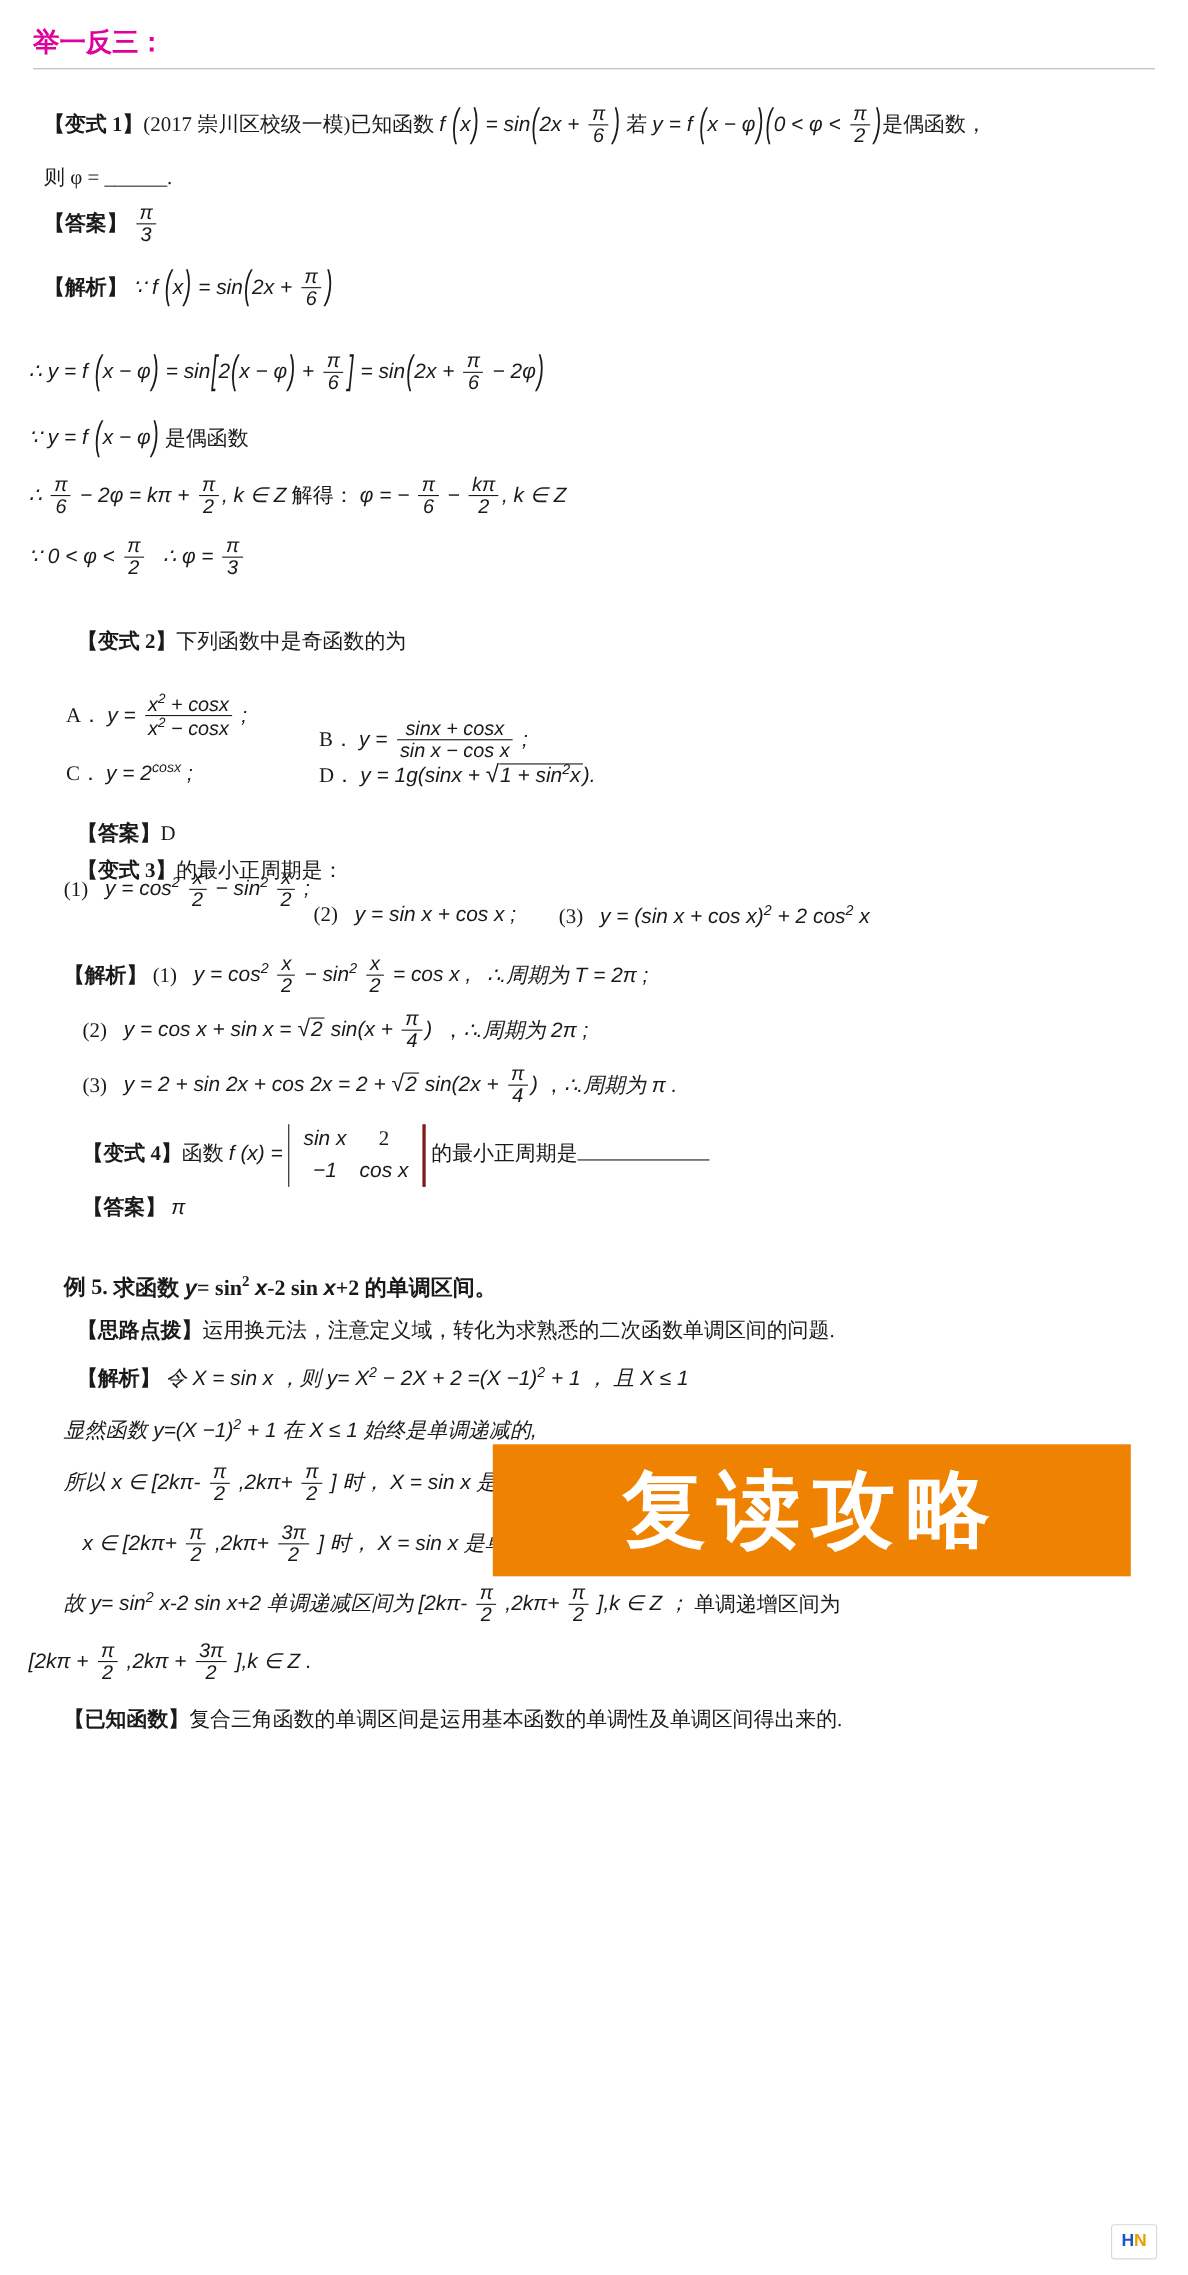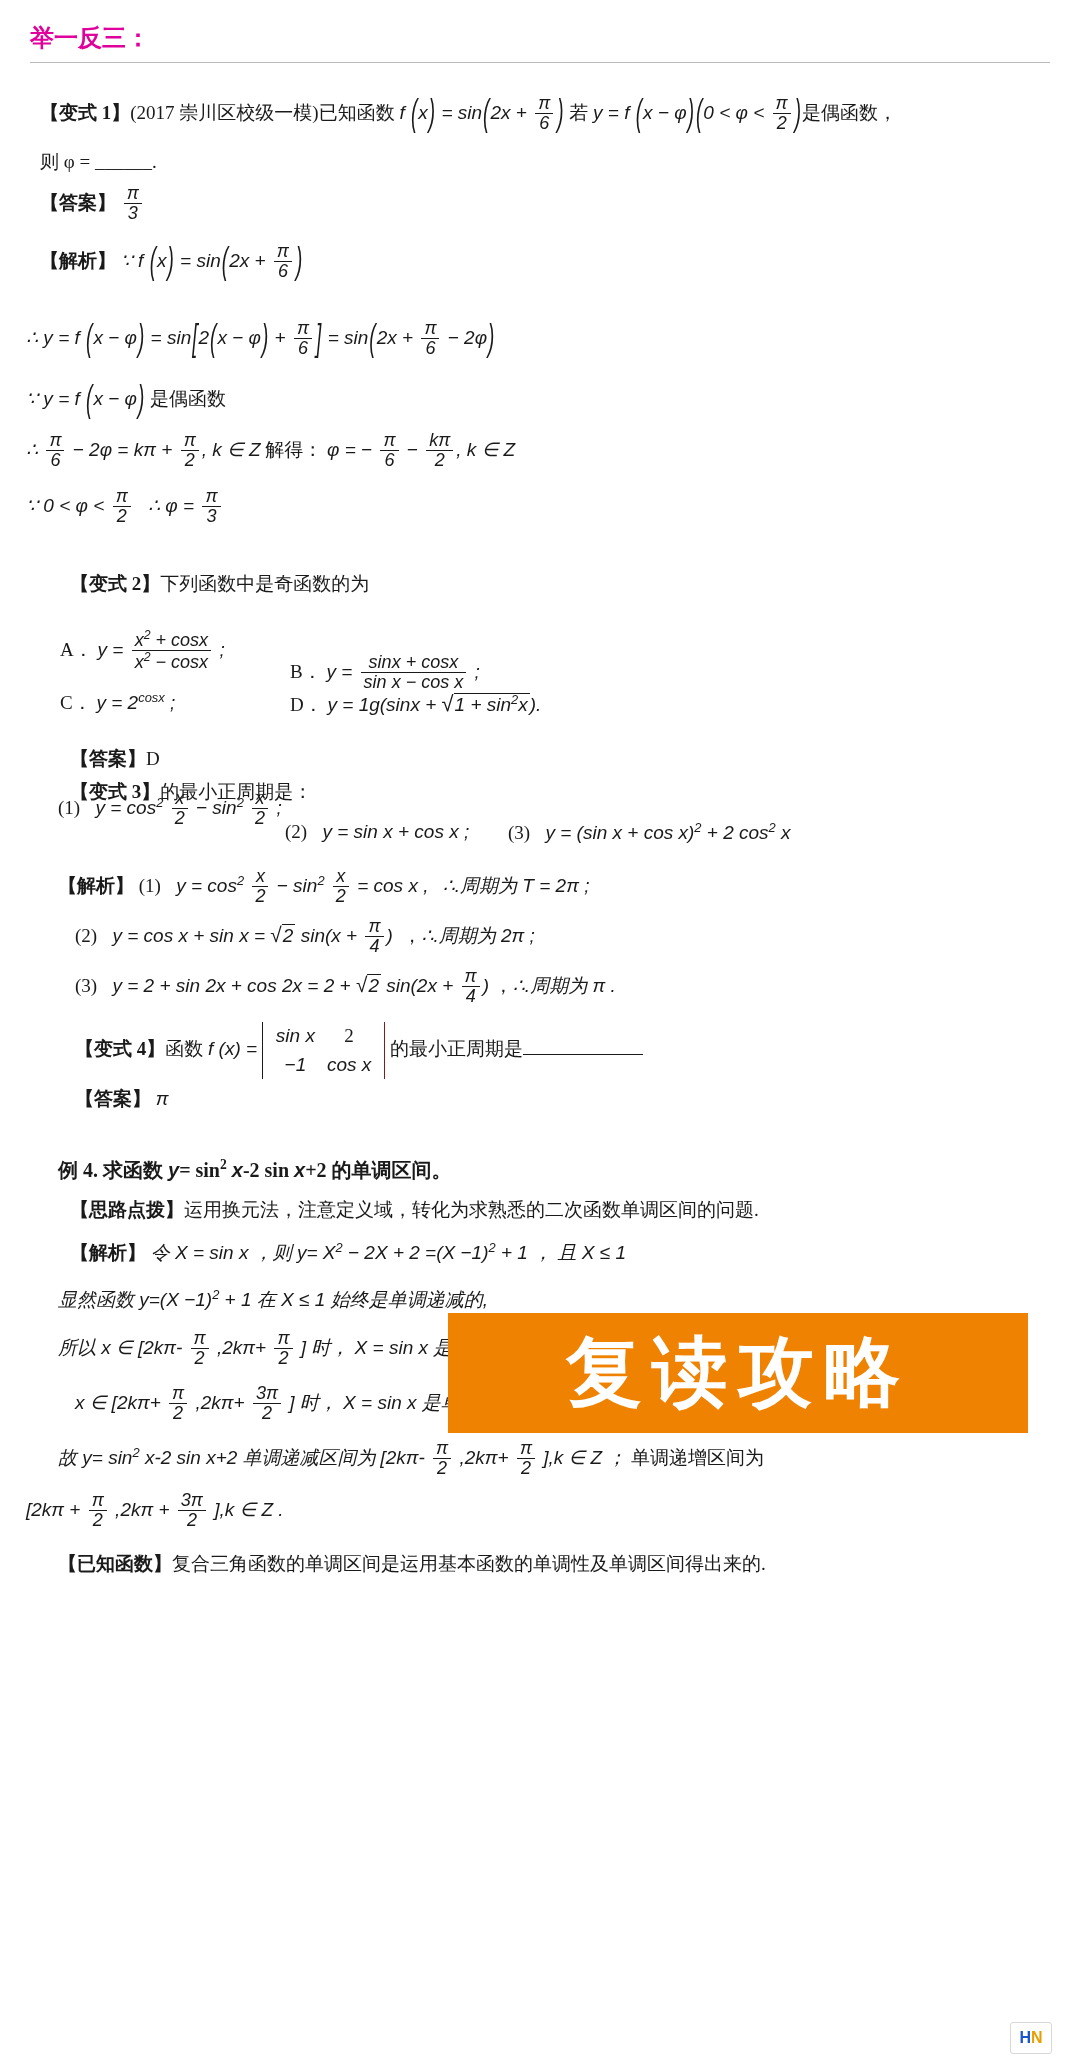--- a/index.html
+++ b/index.html
@@ -20,21 +20,21 @@
   .ln{font-size:19px;line-height:1.5;}
   .bold{font-weight:bold;}
   .it{font-style:italic;font-family:Liberation Sans, sans-serif;}
   
   .frac{display:inline-block;vertical-align:middle;text-align:center;font-size:0.95em;line-height:1.05;margin:0 3px;position:relative;top:-1px;}
   .frac .num{display:block;padding:0 3px;border-bottom:1px solid #1a1a1a;}
   .frac .den{display:block;padding:0 3px;}
   .pbig{display:inline-block;transform:scaleY(1.9);font-size:1em;vertical-align:middle;margin:0 1px;}
   sup{font-size:.68em;vertical-align:super;}
   .sqrt{border-top:1px solid #1a1a1a;padding:0 2px 0 1px;}
-  .abs{display:inline-block;border-left:1px solid #1a1a1a;border-right:1px solid #7f1d1d;padding:0 7px;vertical-align:middle;}
+  .abs{display:inline-block;border-left:1px solid #1a1a1a;border-right:3px solid #7f1d1d;padding:0 7px;vertical-align:middle;}
   .matcol{display:inline-block;text-align:center;padding:0 6px;line-height:1.5;vertical-align:middle;}
   .blank{display:inline-block;border-bottom:1px solid #1a1a1a;width:120px;}
   .wm{
     position:absolute;left:448px;top:1313px;width:580px;height:120px;
     background:#ef8200;color:#ffffff;
     font-family:"Liberation Sans", sans-serif;font-weight:bold;font-size:76px;
     letter-spacing:10px;
     display:flex;align-items:center;justify-content:center;
     box-shadow:0 0 0 0 rgba(0,0,0,0);
   }
@@ -158,21 +158,21 @@
     <span class="abs"><span class="matcol"><span class="it">sin x</span><br><span class="it">−1</span></span><span class="matcol"><span>2</span><br><span class="it">cos x</span></span></span>
     <span>的最小正周期是</span><span class="blank"></span>
   </div>
 
   <div class="blk ln" style="top:1085px;left:75px;">
     <span class="bold">【答案】</span>
     <span class="it">π</span>
   </div>
 
   <div class="blk ln" style="top:1155px;left:58px;font-size:20px;">
-    <span class="bold">例 4.</span>
+    <span class="bold">例 5.</span>
     <span class="bold" style="font-weight:bold;">求函数 <span class="it">y</span>= sin<sup>2</sup> <span class="it">x</span>-2 sin <span class="it">x</span>+2 的单调区间。</span>
   </div>
 
   <div class="blk ln" style="top:1196px;left:70px;">
     <span class="bold">【思路点拨】</span><span>运用换元法，注意定义域，转化为求熟悉的二次函数单调区间的问题.</span>
   </div>
 
   <div class="blk ln" style="top:1238px;left:70px;">
     <span class="bold">【解析】</span>
     <span class="it">令 X = sin x ，则 y= X<sup>2</sup> − 2X + 2 =(X −1)<sup>2</sup> + 1 ， 且 X ≤ 1</span>

